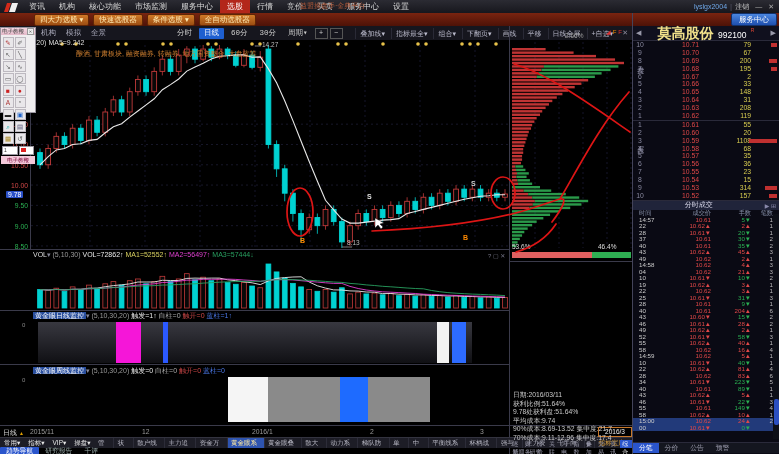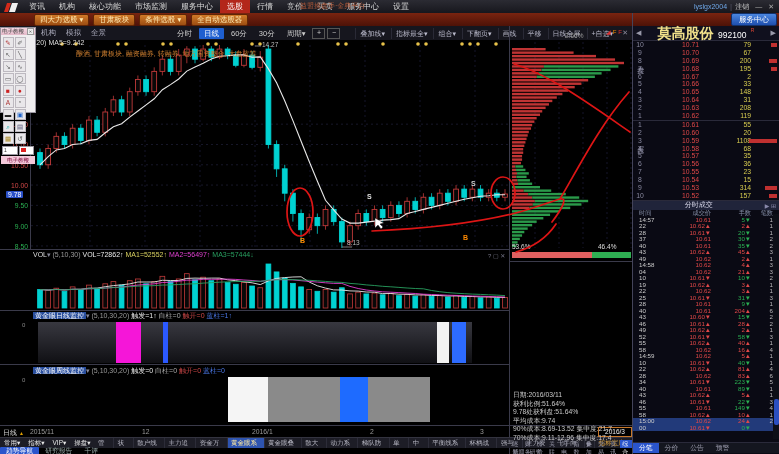--- a/index.html
+++ b/index.html
@@ -11,21 +11,21 @@
   #titlebar{left:0;top:0;width:779px;height:13px;background:linear-gradient(#2b2b33,#17171d);font-size:8px;}
   .menu-item{padding:0 7px;color:#d6d6d6;height:13px;line-height:13px;cursor:default;}
   .menu-item.active{background:#b3261a;color:#fff;}
   #ribbon{left:0;top:13px;width:779px;height:13px;background:linear-gradient(#7a2410,#4d1207);}
   .ribbon-btn{height:10px;line-height:10px;margin:0 2px;padding:0 5px;font-size:7.5px;color:#ffe9b0;
       background:linear-gradient(#d07a28,#9c4d12);border:1px solid #5f2505;border-radius:2px;}
   .svc-btn{height:11px;line-height:11px;padding:0 7px;font-size:7.5px;color:#fff;
       background:linear-gradient(#4a86e0,#1f4fae);border:1px solid #123169;border-radius:2px;}
   #toolbar{left:0;top:26px;width:632px;height:14px;background:#16161e;border-bottom:1px solid #33333f;font-size:7.5px;}
   .tb-label{color:#aab;padding:0 5px;}
-  .p-btn{padding:0 5px;height:11px;line-height:11px;color:#ccc;margin:16px 1px;}
+  .p-btn{padding:0 5px;height:11px;line-height:11px;color:#ccc;margin:16px 1px;font-family:Liberation Mono, monospace;}
   .p-btn.active{background:#1e5fd0;color:#fff;border-radius:1px;}
   .pm-btn{width:11px;height:9px;line-height:8px;text-align:center;border:1px solid #555;color:#ccc;margin:0 1px;font-size:7px;}
   .r-btn{padding:0 4px;height:11px;line-height:11px;color:#bbc;margin:0 1px;font-size:7px;border-left:1px solid #2a2a36;}
   #palette{left:0;top:27px;width:34px;height:84px;background:#efedef;border:1px solid #9a96a0;z-index:60;font-size:6px;}
   #palette .pt{height:7px;background:linear-gradient(#f7d7e2,#e3b9c9);color:#444;display:flex;justify-content:space-between;align-items:center;padding:0 1px;font-size:5.5px;}
   #palette .grid{display:flex;flex-wrap:wrap;padding:1px;}
   #palette .cell{width:9px;height:9px;margin:0.5px;background:#e9e7ea;border:1px solid #bdb9c0;
       font-size:6.5px;line-height:9px;text-align:center;overflow:hidden;}
   #palette .dd{display:flex;margin:1px;}
   #palette .ddbox{flex:1;height:7px;border:1px solid #9a96a0;background:#fff;font-size:5px;line-height:7px;padding-left:1px;color:#333;}
@@ -82,21 +82,21 @@
   <span style="color:#ccc;font-size:7px">注销</span>
   <span style="color:#aaa;font-size:7px;margin:0 6px">—</span>
   <span style="color:#aaa;font-size:7px;margin-right:5px">✕</span>
 </div>
 <div class="abs" style="left:300px;top:1px;font-size:7px;color:#b05838;z-index:2">益盟操盘手·金典平台</div>
 
 <div id="ribbon" class="abs row">
   <div style="width:32px"></div>
   <div id="ribbon-buttons" class="row">
       <div class="ribbon-btn">四大力选股 ▾</div>
-      <div class="ribbon-btn">甘肃板块</div>
+      <div class="ribbon-btn">快速选股器</div>
       <div class="ribbon-btn">条件选股 ▾</div>
       <div class="ribbon-btn">全自动选股器</div>
     </div>
   <div style="flex:1"></div>
   <div class="svc-btn" style="margin-right:2px">服务中心</div>
 </div>
 
 <div id="toolbar" class="abs row">
   <div style="width:36px"></div>
   <div id="tb-left" class="row">

